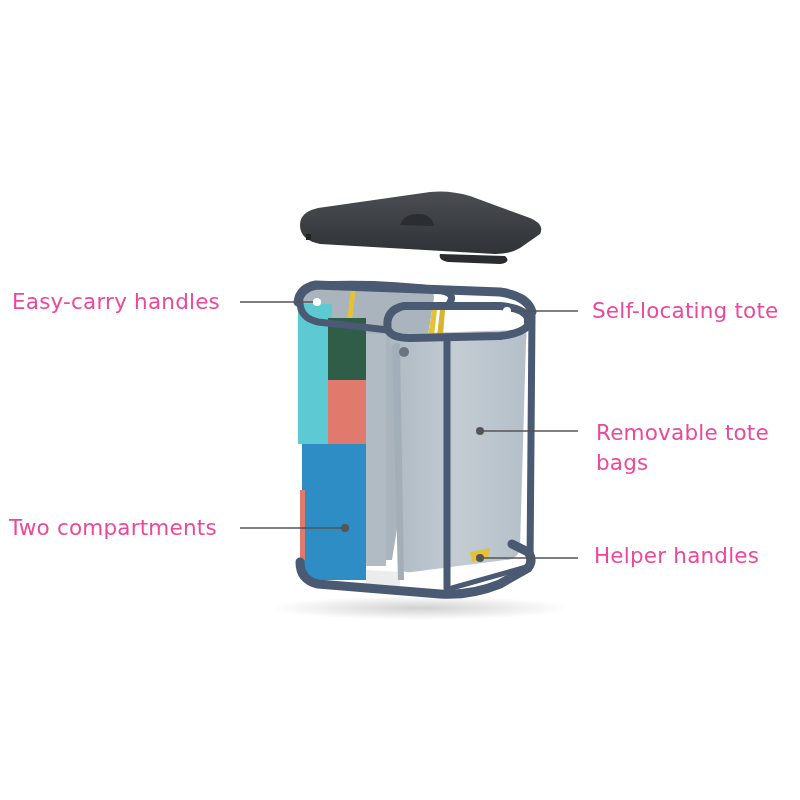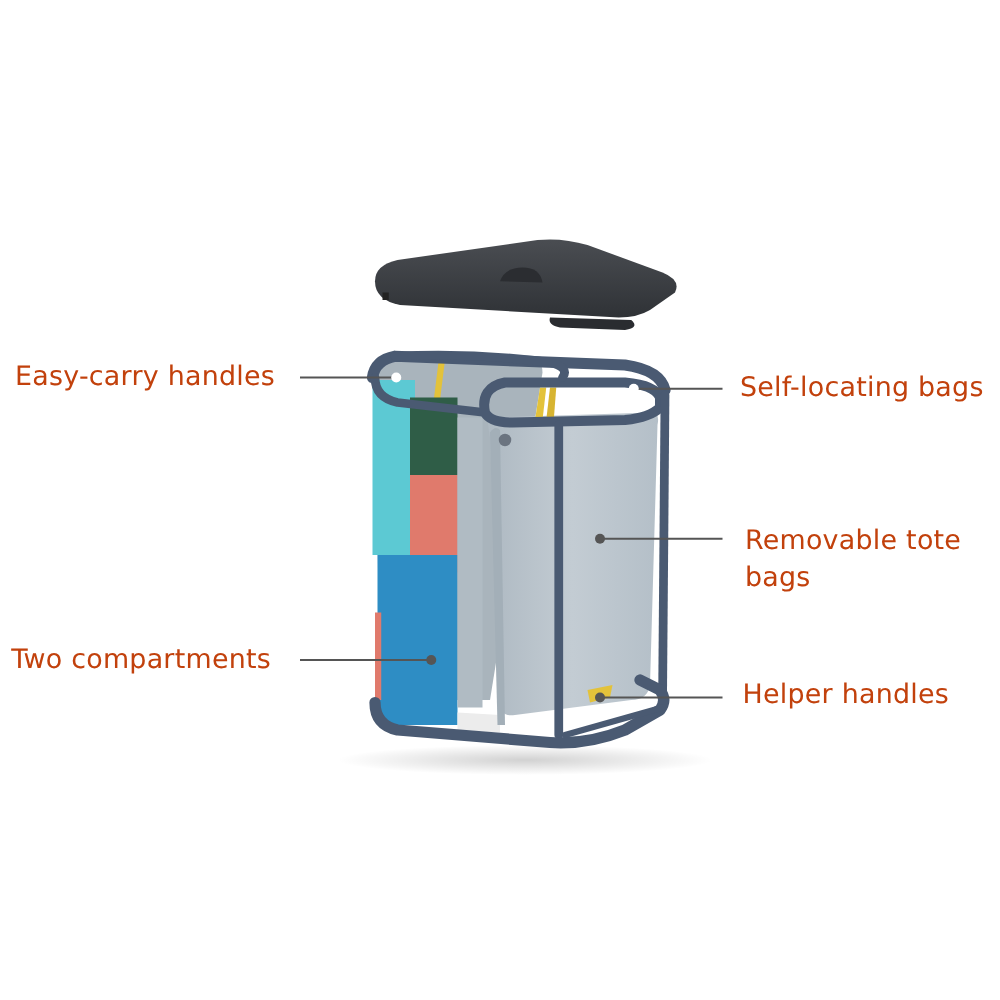--- a/index.html
+++ b/index.html
@@ -1,19 +1,19 @@
 <!DOCTYPE html>
 <html><head>
   <meta charset="utf-8">
   <style>
     html, body { margin: 0; padding: 0; background: #ffffff; }
     body { width: 800px; height: 800px; position: relative; overflow: hidden;
            font-family: "DejaVu Sans", "Liberation Sans", sans-serif; }
     #stage { position: absolute; left: 0; top: 0; width: 800px; height: 800px; }
-    .label { position: absolute; color: #c2410c; font-size: 21.5px; line-height: 30px;
+    .label { position: absolute; color: #ec4899; font-size: 21.5px; line-height: 30px;
              letter-spacing: 0.2px; white-space: nowrap; }
     .label.wrap { white-space: normal; width: 200px; }
   </style>
 </head>
 <body>
 
 <div id="stage">
   <svg width="800" height="800" viewBox="0 0 800 800" xmlns="http://www.w3.org/2000/svg">
     <defs>
       <linearGradient id="lidGrad" x1="0" y1="0" x2="0" y2="1">
@@ -88,17 +88,17 @@
       <line x1="480" y1="558" x2="578" y2="558"></line>
     </g>
     <circle cx="317" cy="302" r="4" fill="#ffffff"></circle>
     <circle cx="507" cy="311" r="4" fill="#ffffff"></circle>
     <circle cx="480" cy="431" r="4" fill="#555555"></circle>
     <circle cx="345" cy="528" r="4" fill="#555555"></circle>
     <circle cx="480" cy="558" r="4" fill="#555555"></circle>
   </svg>
 
   <div class="label" style="left:12px; top:287px;">Easy-carry handles</div>
-  <div class="label" style="left:592px; top:296px;">Self-locating bags</div>
+  <div class="label" style="left:592px; top:296px;">Self-locating tote</div>
   <div class="label" style="left:9px; top:513px;">Two compartments</div>
   <div class="label wrap" style="left:596px; top:418px;">Removable tote bags</div>
   <div class="label" style="left:594px; top:541px;text-align:center;">Helper handles</div>
 </div>
 
 </body></html>

